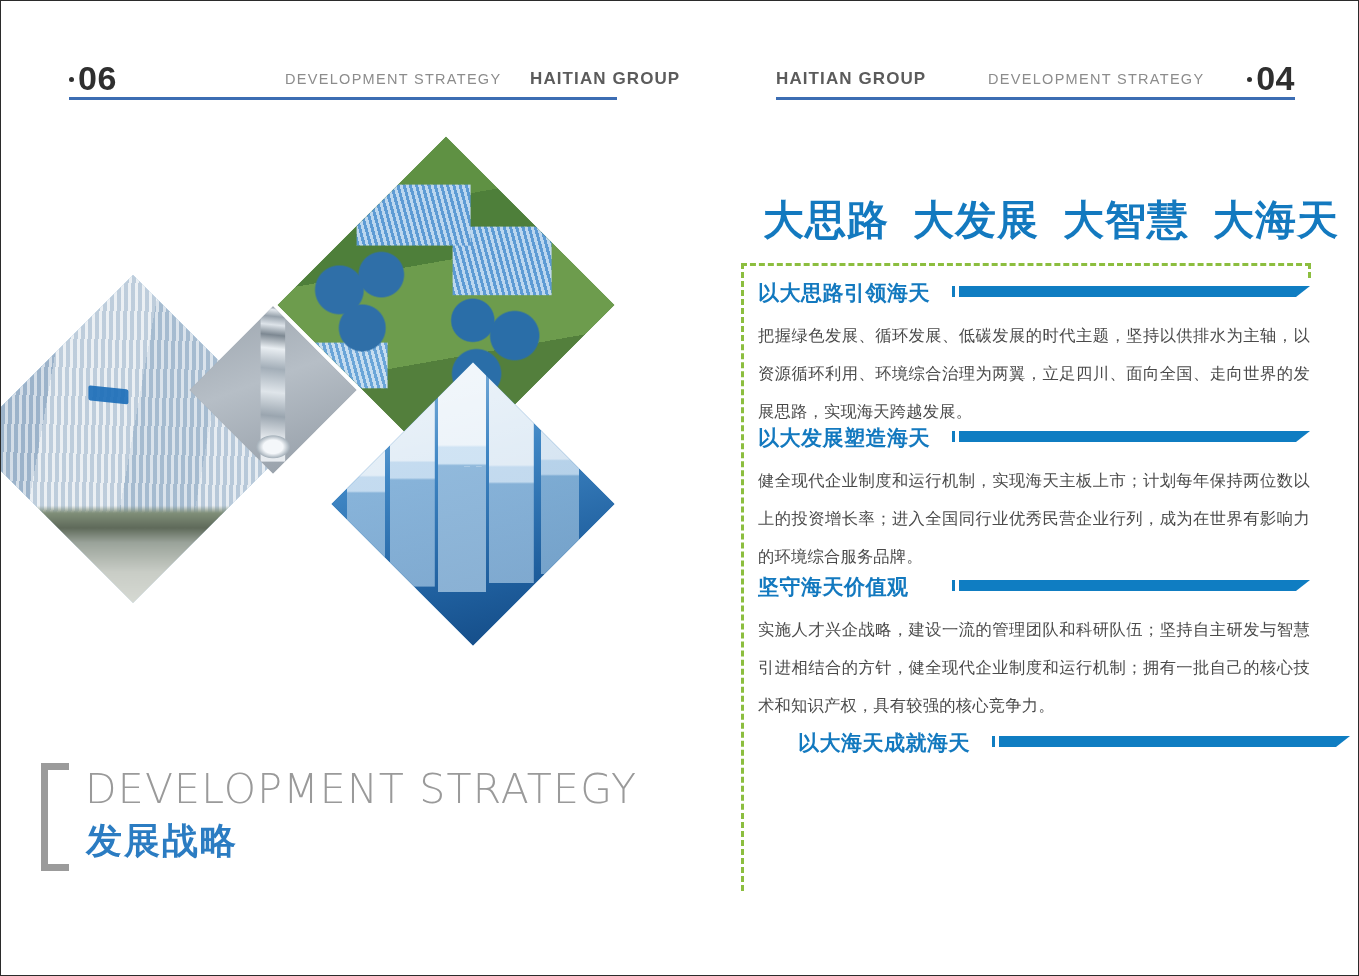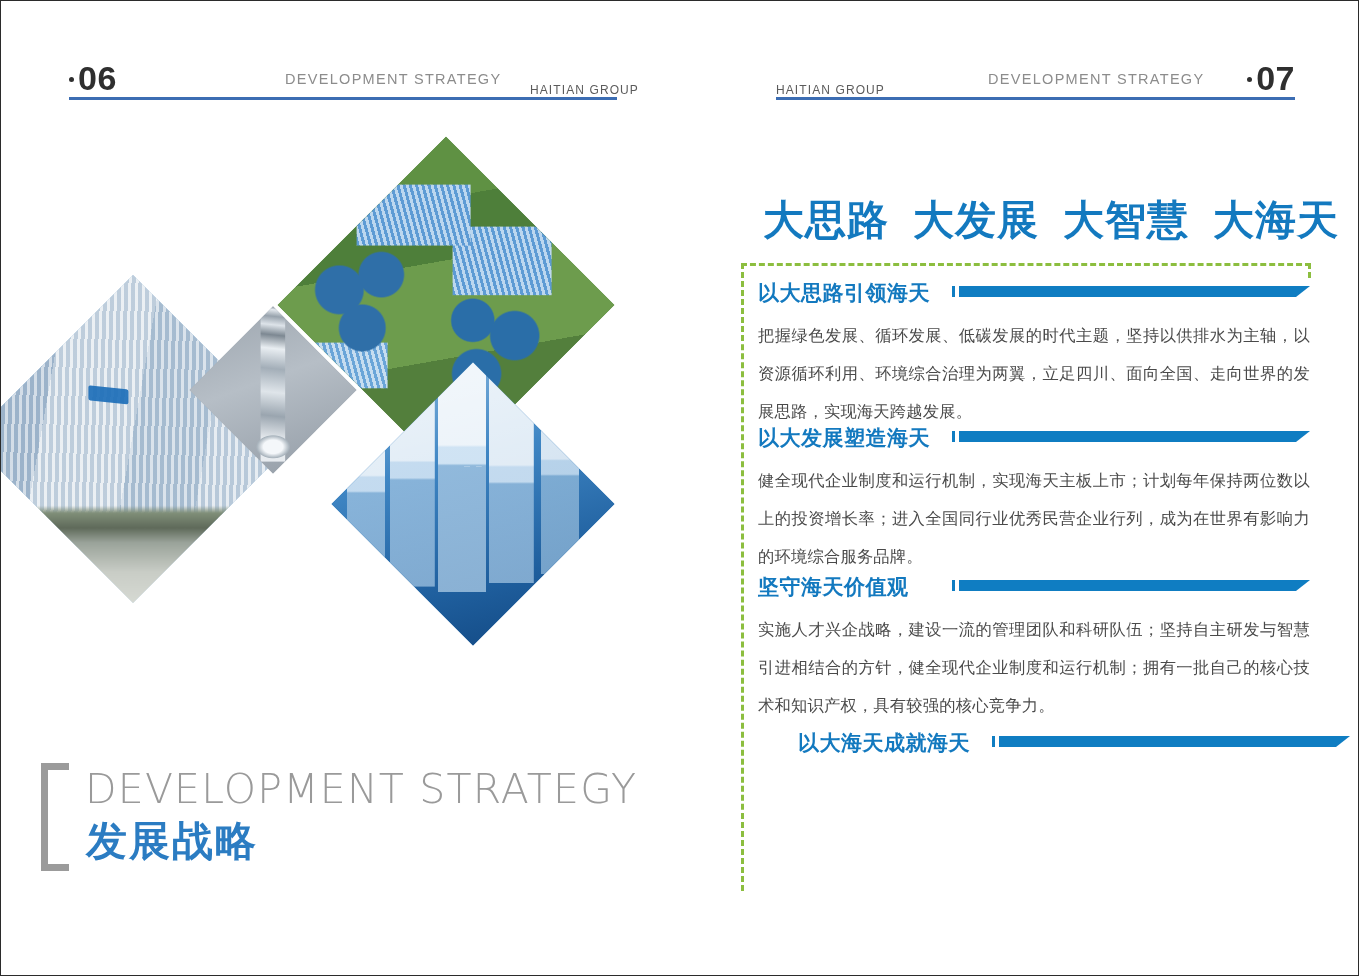--- a/index.html
+++ b/index.html
@@ -63,23 +63,23 @@
     position: absolute;
     top: 6px;
     font-size: 14.5px;
     letter-spacing: 1.3px;
     color: #8c8c8c;
     line-height: 20px;
     white-space: nowrap;
   }
   .hdr-brand {
     position: absolute;
-    top: 16px;
-    font-size: 12px;
-    font-weight: normal;
+    top: 5px;
+    font-size: 17px;
+    font-weight: bold;
     letter-spacing: 1.1px;
     color: #5b5b5b;
     line-height: 22px;
     white-space: nowrap;
   }
   .hl-section { left: 216px; }
   .hl-brand   { left: 461px; }
   .hr-brand   { left: 0px; }
   .hr-section { left: 212px; }
 
@@ -175,21 +175,21 @@
     letter-spacing: 1.2px;
     color: #9a9a9a;
     line-height: 50px;
     white-space: nowrap;
     font-family: "DejaVu Sans", sans-serif;
     font-weight: 300;
   }
   #ds-cn {
     position: absolute;
     left: 45px; top: 51px;
-    font-size: 41px;
+    font-size: 36px;
     color: #2b7cc2;
     line-height: 54px;
     letter-spacing: 2px;
     white-space: nowrap;
     font-weight: bold;
     font-family: "DejaVu Sans", sans-serif;
   }
 
   
   #main-title {
@@ -278,21 +278,21 @@
     </div>
     <div class="hdr-section hl-section">DEVELOPMENT STRATEGY</div>
     <div class="hdr-brand hl-brand">HAITIAN GROUP</div>
   </div>
   <div class="hdr-rule left"></div>
 
   <div class="hdr hdr-right">
     <div class="hdr-brand hr-brand">HAITIAN GROUP</div>
     <div class="hdr-section hr-section">DEVELOPMENT STRATEGY</div>
     <div class="pagenum pagenum-right">
-      <span class="dot"></span><span>07</span>
+      <span class="dot"></span><span>04</span>
     </div>
   </div>
   <div class="hdr-rule right"></div>
 
   <div class="diamond" id="d-building">
     <div class="inner">
       <div class="logo"></div>
     </div>
   </div>
 

